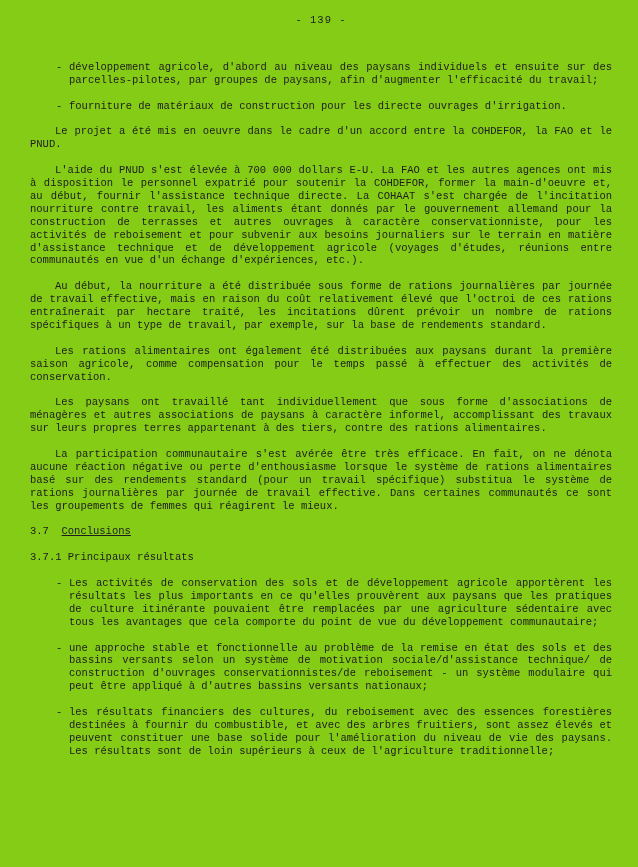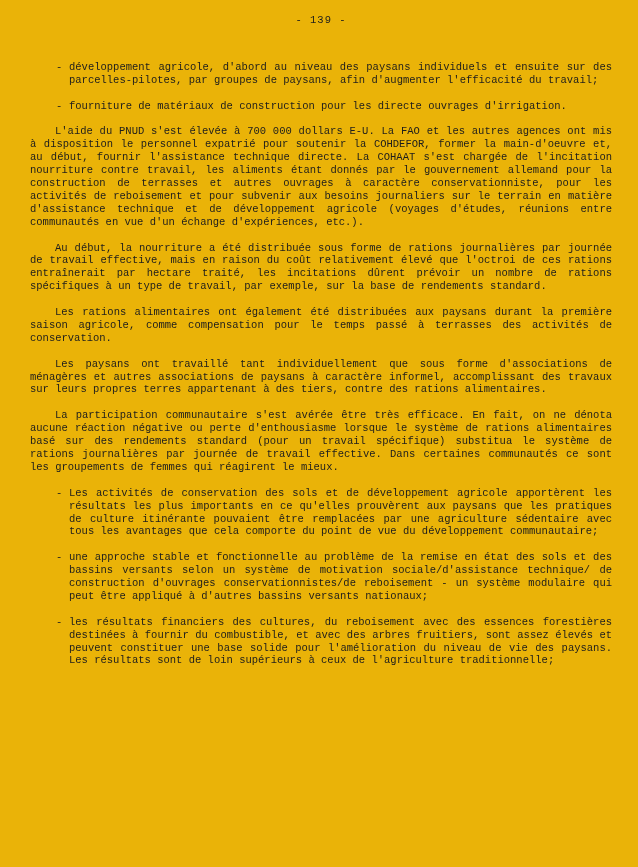--- a/index.html
+++ b/index.html
@@ -1,20 +1,20 @@
 <!DOCTYPE html>
 <html><head>
 <meta charset="utf-8">
 <style>
   html,body { margin:0; padding:0; background:#d8d8d4; }
   .page {
     position:relative;
     width:638px; height:867px;
     margin:0 auto;
-    background:#eab308;
+    background:#84cc16;
     color:#1d1d1d;
     font-family:"Liberation Mono","DejaVu Sans Mono",monospace;
     font-size:10.5px;
     line-height:12.9px;
     box-sizing:border-box;
     padding:14px 26px 8px 30px;
     overflow:hidden;
   }
   .page-number {
     text-align:center;
@@ -59,29 +59,32 @@
       <span class="bullet-marker">-</span>
       <span class="bullet-text">développement agricole, d'abord au niveau des paysans individuels et ensuite sur des parcelles-pilotes, par groupes de paysans, afin d'augmenter l'efficacité du travail;</span>
     </div>
     <div class="bullet-item">
       <span class="bullet-marker">-</span>
       <span class="bullet-text">fourniture de matériaux de construction pour les directe ouvrages d'irrigation.</span>
     </div>
   </div>
 
 
+  <p class="para">Le projet a été mis en oeuvre dans le cadre d'un accord entre la COHDEFOR, la FAO et le PNUD.</p>
   <p class="para">L'aide du PNUD s'est élevée à 700 000 dollars E-U.  La FAO et les autres agences ont mis à disposition le personnel expatrié pour soutenir la COHDEFOR, former la main-d'oeuvre et, au début, fournir l'assistance technique directe.  La COHAAT s'est chargée de l'incitation nourriture contre travail, les aliments étant donnés par le gouvernement allemand pour la construction de terrasses et autres ouvrages à caractère conservationniste, pour les activités de reboisement et pour subvenir aux besoins journaliers sur le terrain en matière d'assistance technique et de développement agricole (voyages d'études, réunions entre communautés en vue d'un échange d'expériences, etc.).</p>
   <p class="para">Au début, la nourriture a été distribuée sous forme de rations journalières par journée de travail effective, mais en raison du coût relativement élevé que l'octroi de ces rations entraînerait par hectare traité, les incitations dûrent prévoir un nombre de rations spécifiques à un type de travail, par exemple, sur la base de rendements standard.</p>
-  <p class="para">Les rations alimentaires ont également été distribuées aux paysans durant la première saison agricole, comme compensation pour le temps passé à terrasses des activités de conservation.</p>
+  <p class="para">Les rations alimentaires ont également été distribuées aux paysans durant la première saison agricole, comme compensation pour le temps passé à effectuer des activités de conservation.</p>
 
 
   <p class="para">Les paysans ont travaillé tant individuellement que sous forme d'associations de ménagères et autres associations de paysans à caractère informel, accomplissant des travaux sur leurs propres terres appartenant à des tiers, contre des rations alimentaires.</p>
   <p class="para">La participation communautaire s'est avérée être très efficace.  En fait, on ne dénota aucune réaction négative ou perte d'enthousiasme lorsque le système de rations alimentaires basé sur des rendements standard (pour un travail spécifique) substitua le système de rations journalières par journée de travail effective.  Dans certaines communautés ce sont les groupements de femmes qui réagirent le mieux.</p>
 
+  <div class="heading"><span>3.7</span>&nbsp;&nbsp;<span class="underlined">Conclusions</span></div>
 
+  <div class="heading">3.7.1  Principaux résultats</div>
 
   <div class="bullet-list">
     <div class="bullet-item">
       <span class="bullet-marker">-</span>
       <span class="bullet-text">Les activités de conservation des sols et de développement agricole apportèrent les résultats les plus importants en ce qu'elles prouvèrent aux paysans que les pratiques de culture itinérante pouvaient être remplacées par une agriculture sédentaire avec tous les avantages que cela comporte du point de vue du développement communautaire;</span>
     </div>
     <div class="bullet-item">
       <span class="bullet-marker">-</span>
       <span class="bullet-text">une approche stable et fonctionnelle au problème de la remise en état des sols et des bassins versants selon un système de motivation sociale/d'assistance technique/ de construction d'ouvrages conservationnistes/de reboisement - un système modulaire qui peut être appliqué à d'autres bassins versants nationaux;</span>
     </div>

